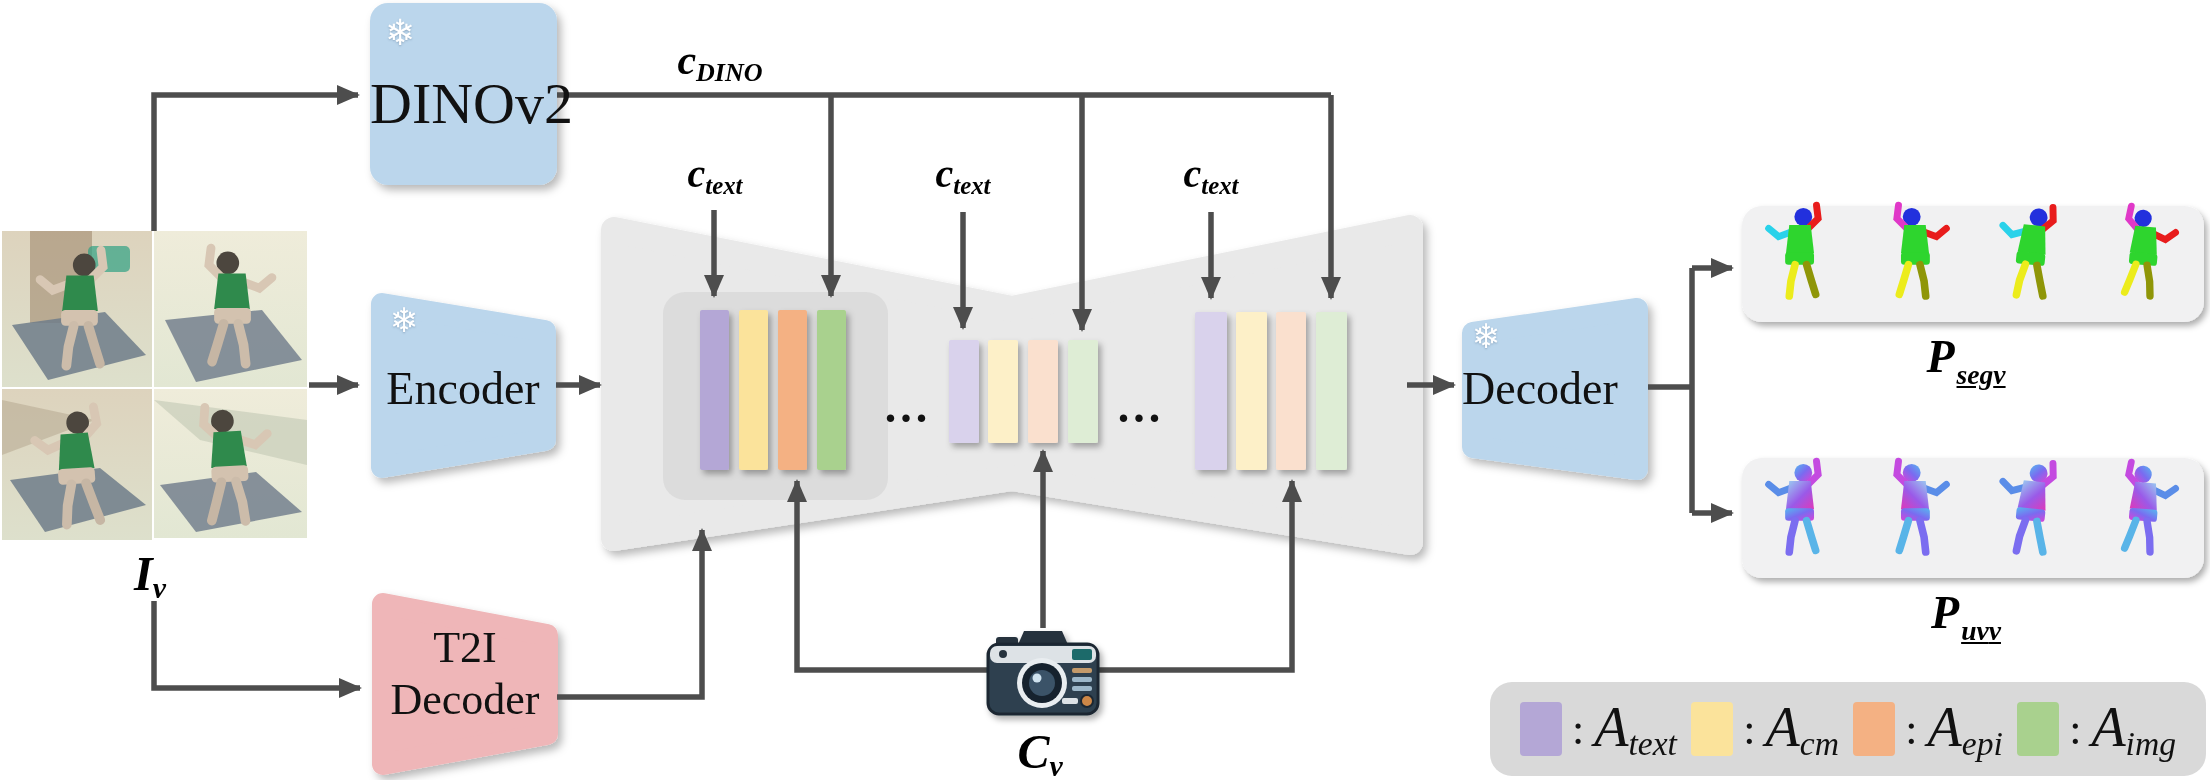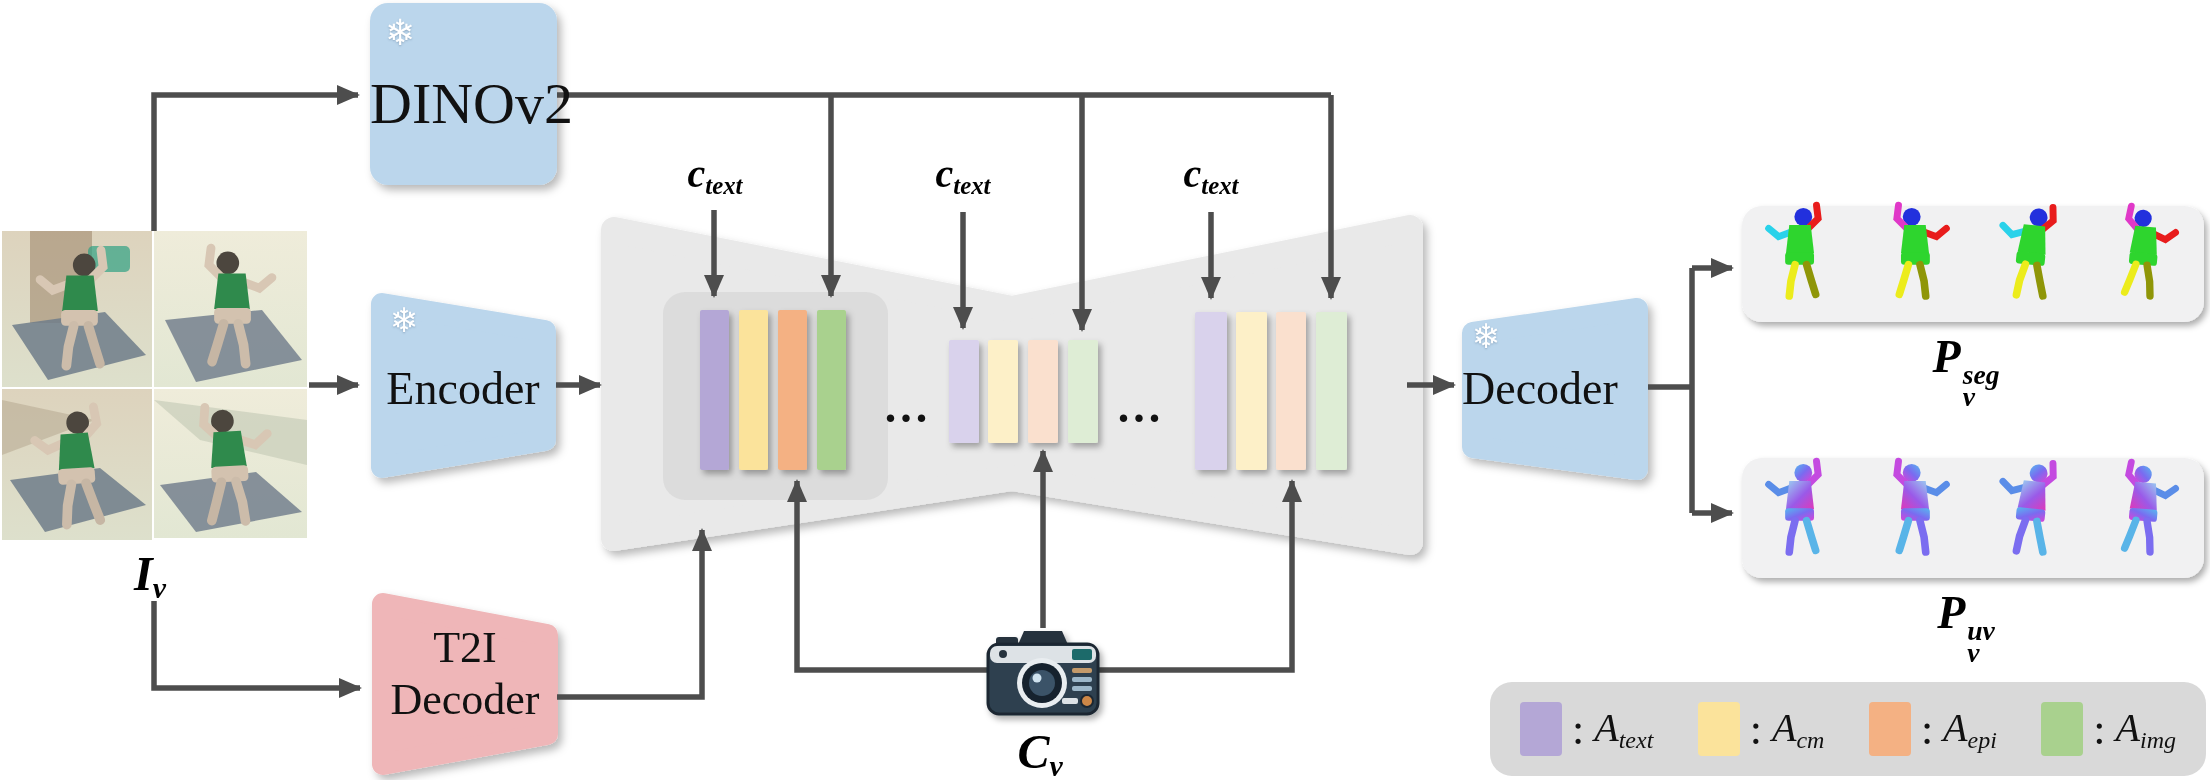--- a/index.html
+++ b/index.html
@@ -2,32 +2,32 @@
 <html style="--line: #4D4D4D; --box-blue: #BBD6EC; --box-pink: #EFB6B8; --unet-gray: #E9E9E9; --unet-inner: #DCDCDC; --panel-gray: #F1F1F2; --legend-gray: #D9D9D9; --attn-text: #B4A7D6; --attn-cm: #FBE39B; --attn-epi: #F4B183; --attn-img: #A9D18E; --attn-text-pale: #D9D2EC; --attn-cm-pale: #FDF0C8; --attn-epi-pale: #FAE0CE; --attn-img-pale: #DEEDD5;"><head>
 <meta charset="utf-8">
 <style>
   html,body{margin:0;padding:0;background:#fff;}
   #canvas{position:relative;width:2210px;height:780px;background:#ffffff;overflow:hidden;
           font-family:"Liberation Serif",serif;}
   #shapes{position:absolute;left:0;top:0;}
   .lab{position:absolute;text-align:center;color:#000;}
   .math{font-weight:bold;font-style:italic;font-family:"Liberation Serif",serif;}
   .msub{font-size:0.62em;vertical-align:-0.28em;letter-spacing:0;}
-  .supsub{display:inline-flex;flex-direction:column;vertical-align:-0.45em;line-height:0.78;font-size:0.6em;margin-left:2px;text-align:left;}
+  .supsub{display:inline-flex;flex-direction:row;vertical-align:-0.45em;line-height:0.78;font-size:0.6em;margin-left:2px;text-align:left;text-decoration:underline;}
   .boxlab{font-family:"Liberation Serif",serif;font-weight:400;color:#111;}
   .snow{position:absolute;color:#ffffff;font-family:"DejaVu Sans",sans-serif;text-shadow:0 1px 2px rgba(60,90,120,.35);}
   .dots{font-weight:bold;letter-spacing:4px;color:#111;font-family:"Liberation Serif",serif;}
   
   #legend{position:absolute;left:1490px;top:682px;width:716px;height:94px;border-radius:22px;
           background:var(--legend-gray);display:flex;align-items:center;justify-content:space-between;
           padding:0 30px;box-sizing:border-box;}
   .leg-item{display:flex;align-items:center;gap:10px;}
   .leg-sq{width:42px;height:54px;border-radius:4px;display:inline-block;}
   .leg-colon{font-size:44px;font-family:"Liberation Serif",serif;color:#111;}
-  .leg-lab{font-style:italic;font-size:40px;color:#111;}
+  .leg-lab{font-style:italic;font-size:56px;color:#111;}
   .leg-lab .msub{font-size:0.6em;}
   
   .dz-photo{--d-head:#4c463e;--d-torso:#2f8a4c;--d-armL:#d8c7b4;--d-armR:#d8c7b4;
             --d-hip:#d3c2af;--d-legL:#ccbcaa;--d-legR:#c6b6a4;}
   .dz-seg{--d-head:#2230dd;--d-torso:#2ed52e;--d-armR:#e81c1c;--d-armL:#29d2ea;
           --d-hip:#2ed52e;--d-legL:#ecec1c;--d-legR:#8f9608;}
   .dz-seg2{--d-armR:#e038c8;--d-armL:#e81c1c;--d-legL:#8f9608;--d-legR:#ecec1c;}
   .dz-uv{--d-head:url(#uvg);--d-torso:url(#uvg2);--d-armL:#5a8de8;--d-armR:#c44ae0;
          --d-hip:url(#uvg);--d-legL:#7b6df0;--d-legR:#59b4e8;}
 </style>
@@ -187,20 +187,23 @@
   <div class="lab boxlab" style="left:372px;top:622px;width:186px;font-size:44px;line-height:52px;">
     <div>T2I</div>
     <div>Decoder</div>
   </div>
   <div class="lab boxlab" style="left:1462px;top:362px;width:154px;font-size:46px;">Decoder</div>
 
   <span class="snow" style="left:385px;top:12px;font-size:36px;">❄</span>
   <span class="snow" style="left:390px;top:300px;font-size:34px;">❄</span>
   <span class="snow" style="left:1472px;top:316px;font-size:34px;">❄</span>
 
+  <div class="lab math" style="left:620px;top:36px;width:200px;font-size:42px;">
+    <span>c</span><span class="msub">DINO</span>
+  </div>
 
   <div class="lab math" style="left:630px;top:150px;width:170px;font-size:40px;">
     <span>c</span><span class="msub">text</span>
   </div>
   <div class="lab math" style="left:878px;top:150px;width:170px;font-size:40px;">
     <span>c</span><span class="msub">text</span>
   </div>
   <div class="lab math" style="left:1126px;top:150px;width:170px;font-size:40px;">
     <span>c</span><span class="msub">text</span>
   </div>

